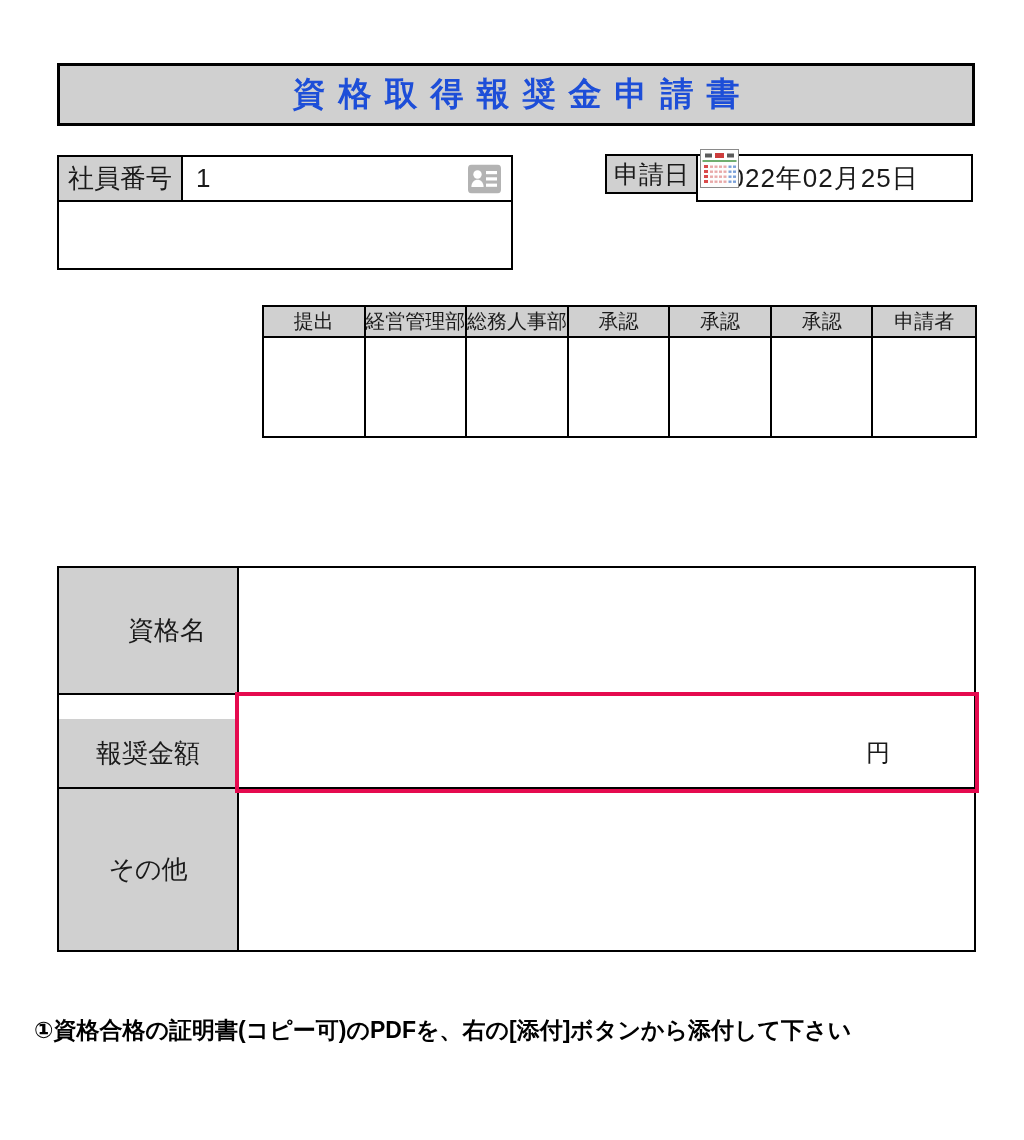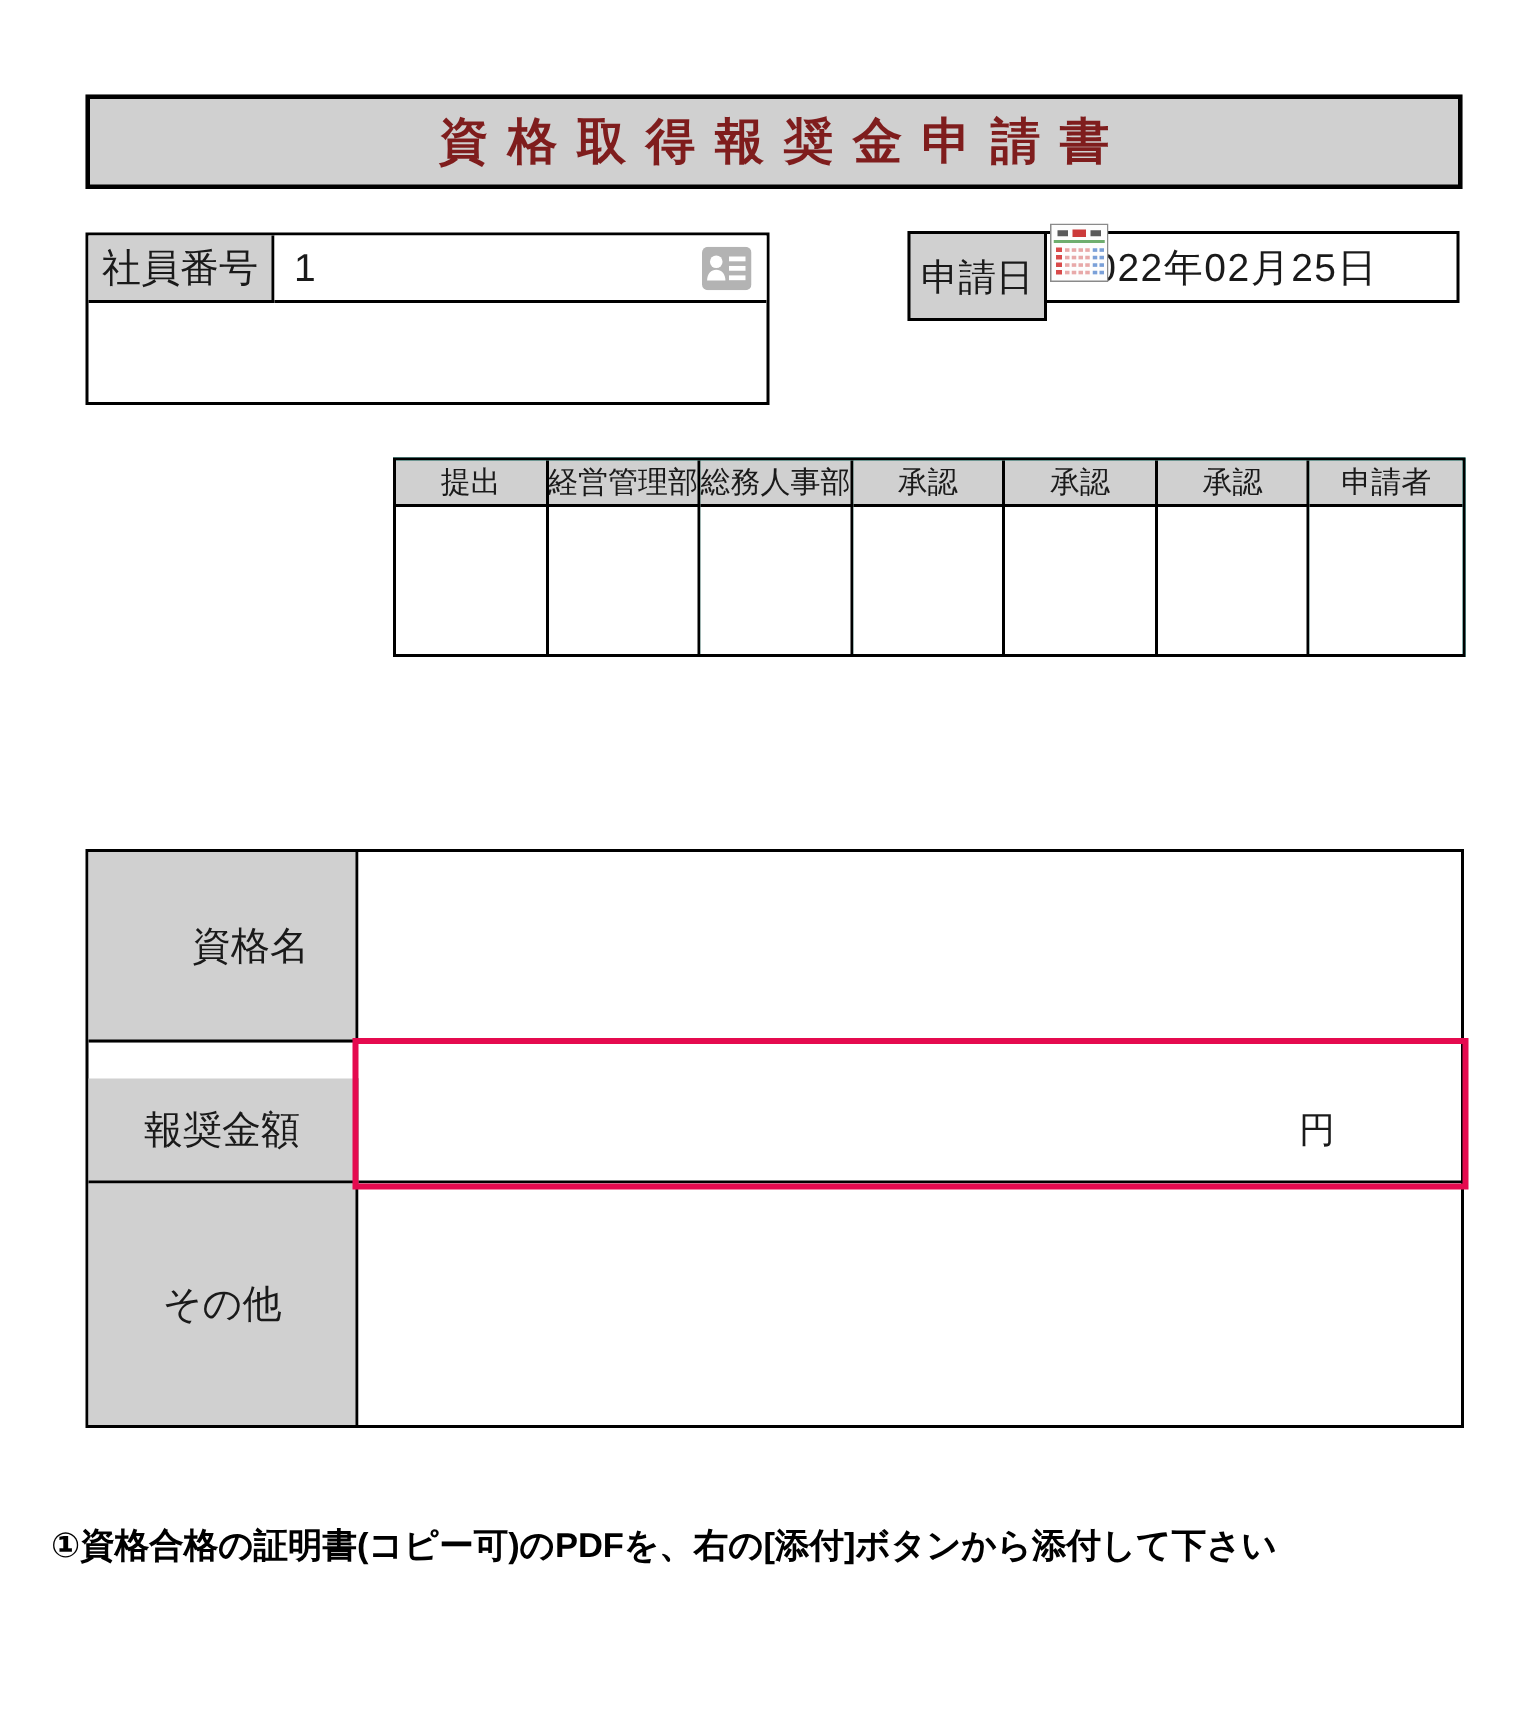--- a/index.html
+++ b/index.html
@@ -8,55 +8,55 @@
   *{box-sizing:border-box;}
 
   
   .title-bar{
     position:absolute;left:57px;top:63px;width:918px;height:63px;
     background:#d0d0d0;border:3px solid #000;
     display:flex;align-items:center;justify-content:center;
   }
   .title-bar span{
     font-size:33px;font-weight:bold;letter-spacing:13px;padding-left:13px;
-    white-space:nowrap;color:#7f1d1d;
+    white-space:nowrap;color:#1d4ed8;
   }
 
   
   .emp-table{
     position:absolute;left:57px;top:155px;width:456px;
     border:2px solid #000;background:#fff;
     display:grid;grid-template-columns:124px 1fr;grid-template-rows:45px 66px;
   }
   .cell{display:flex;align-items:center;}
   .cell.gray{background:#d0d0d0;justify-content:center;font-size:26px;}
   .cell.white{background:#fff;padding-left:13px;font-size:26px;}
   .bdr{border-right:2px solid #000;}
   .bdb{border-bottom:2px solid #000;}
   .emp-num-field{position:relative;}
   .contact-icon{position:absolute;right:10px;top:50%;transform:translateY(-50%);
     width:33px;height:29px;display:block;}
 
   
   .date-group{position:absolute;left:605px;top:154px;height:48px;display:flex;}
   .date-label{
-    width:93px;height:60px;background:#d0d0d0;border:2px solid #000;
+    width:93px;height:40px;background:#d0d0d0;border:2px solid #000;
     display:flex;align-items:center;justify-content:center;font-size:25px;
   }
   .date-value{
     width:277px;height:48px;background:#fff;border:2px solid #000;margin-left:-2px;
     display:flex;align-items:center;padding-left:16px;font-size:26px;letter-spacing:1px;
     white-space:nowrap;
   }
   .calendar-icon{position:absolute;left:700px;top:149px;width:39px;height:39px;z-index:5;}
 
   
   .approval-table{
     position:absolute;left:262px;top:305px;width:715px;height:133px;
-    border:2px solid #000;background:#14b8a6;
+    border:2px solid #000;background:#86efac;
     display:grid;grid-template-columns:repeat(7,1fr);grid-template-rows:31px 98px;
   }
   .ap-head{
     background:#d0d0d0;display:flex;align-items:center;justify-content:center;
     font-size:20px;white-space:nowrap;overflow:hidden;
     border-bottom:2px solid #000;
   }
   .ap-head:not(:nth-child(7)){border-right:2px solid #000;}
   .ap-body{background:#fff;}
   .ap-body:not(:nth-child(14)){border-right:2px solid #000;}

